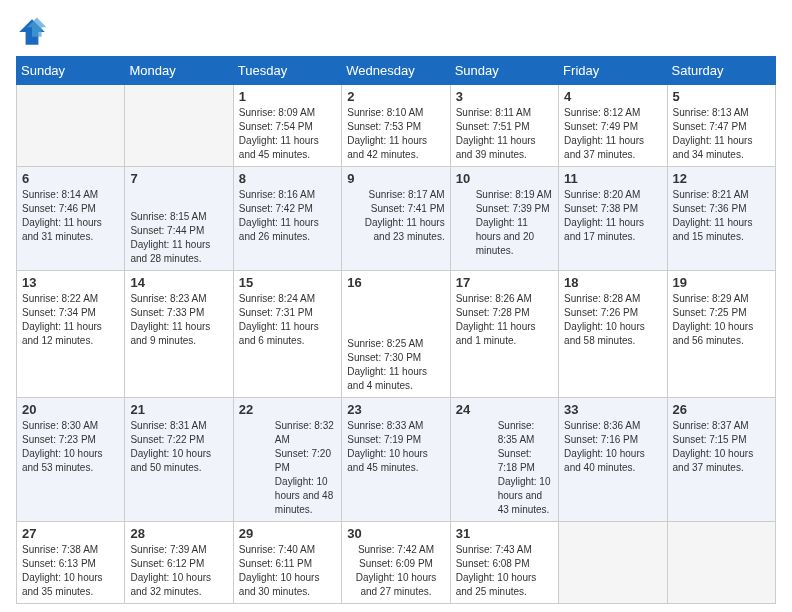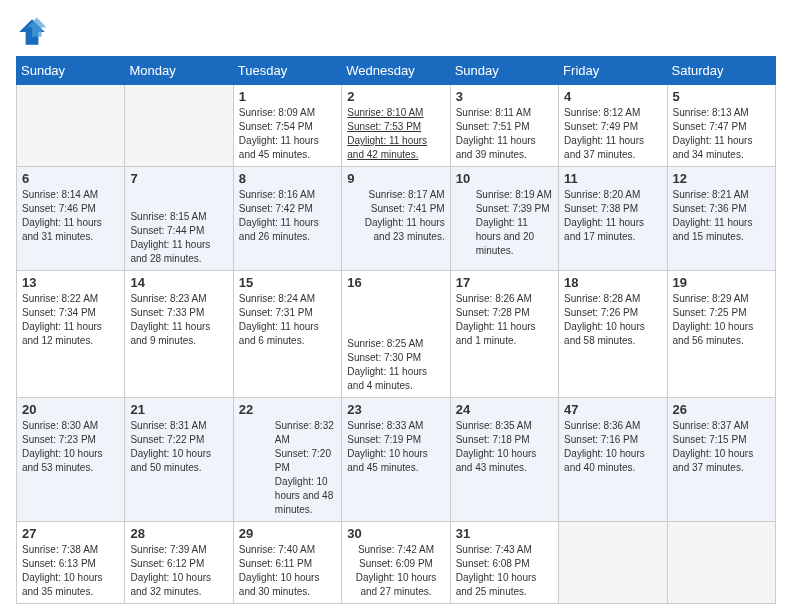--- a/index.html
+++ b/index.html
@@ -125,21 +125,21 @@
         <td class="empty"></td>
         <td class="empty"></td>
         <td>
           <span class="day-num">1</span>
           <div class="day-info" style="white-space: pre-line;">Sunrise: 8:09 AM
 Sunset: 7:54 PM
 Daylight: 11 hours and 45 minutes.</div>
         </td>
         <td>
           <span class="day-num">2</span>
-          <div class="day-info" style="white-space: pre-line; text-decoration: underline;">Sunrise: 8:10 AM
+          <div class="day-info" style="white-space: pre-line;">Sunrise: 8:10 AM
 Sunset: 7:53 PM
 Daylight: 11 hours and 42 minutes.</div>
         </td>
         <td>
           <span class="day-num">3</span>
           <div class="day-info" style="white-space: pre-line;">Sunrise: 8:11 AM
 Sunset: 7:51 PM
 Daylight: 11 hours and 39 minutes.</div>
         </td>
         <td>
@@ -263,26 +263,26 @@
 Daylight: 10 hours and 48 minutes.</div>
         </td>
         <td>
           <span class="day-num">23</span>
           <div class="day-info" style="white-space: pre-line;">Sunrise: 8:33 AM
 Sunset: 7:19 PM
 Daylight: 10 hours and 45 minutes.</div>
         </td>
         <td>
           <span class="day-num">24</span>
-          <div class="day-info" style="white-space: pre-line;">Sunrise: 8:35 AM
+          <div class="day-info" style="white-space: pre-line; margin-left: 42px;">Sunrise: 8:35 AM
 Sunset: 7:18 PM
 Daylight: 10 hours and 43 minutes.</div>
         </td>
         <td>
-          <span class="day-num">47</span>
+          <span class="day-num">33</span>
           <div class="day-info" style="white-space: pre-line;">Sunrise: 8:36 AM
 Sunset: 7:16 PM
 Daylight: 10 hours and 40 minutes.</div>
         </td>
         <td>
           <span class="day-num">26</span>
           <div class="day-info" style="white-space: pre-line;">Sunrise: 8:37 AM
 Sunset: 7:15 PM
 Daylight: 10 hours and 37 minutes.</div>
         </td>

